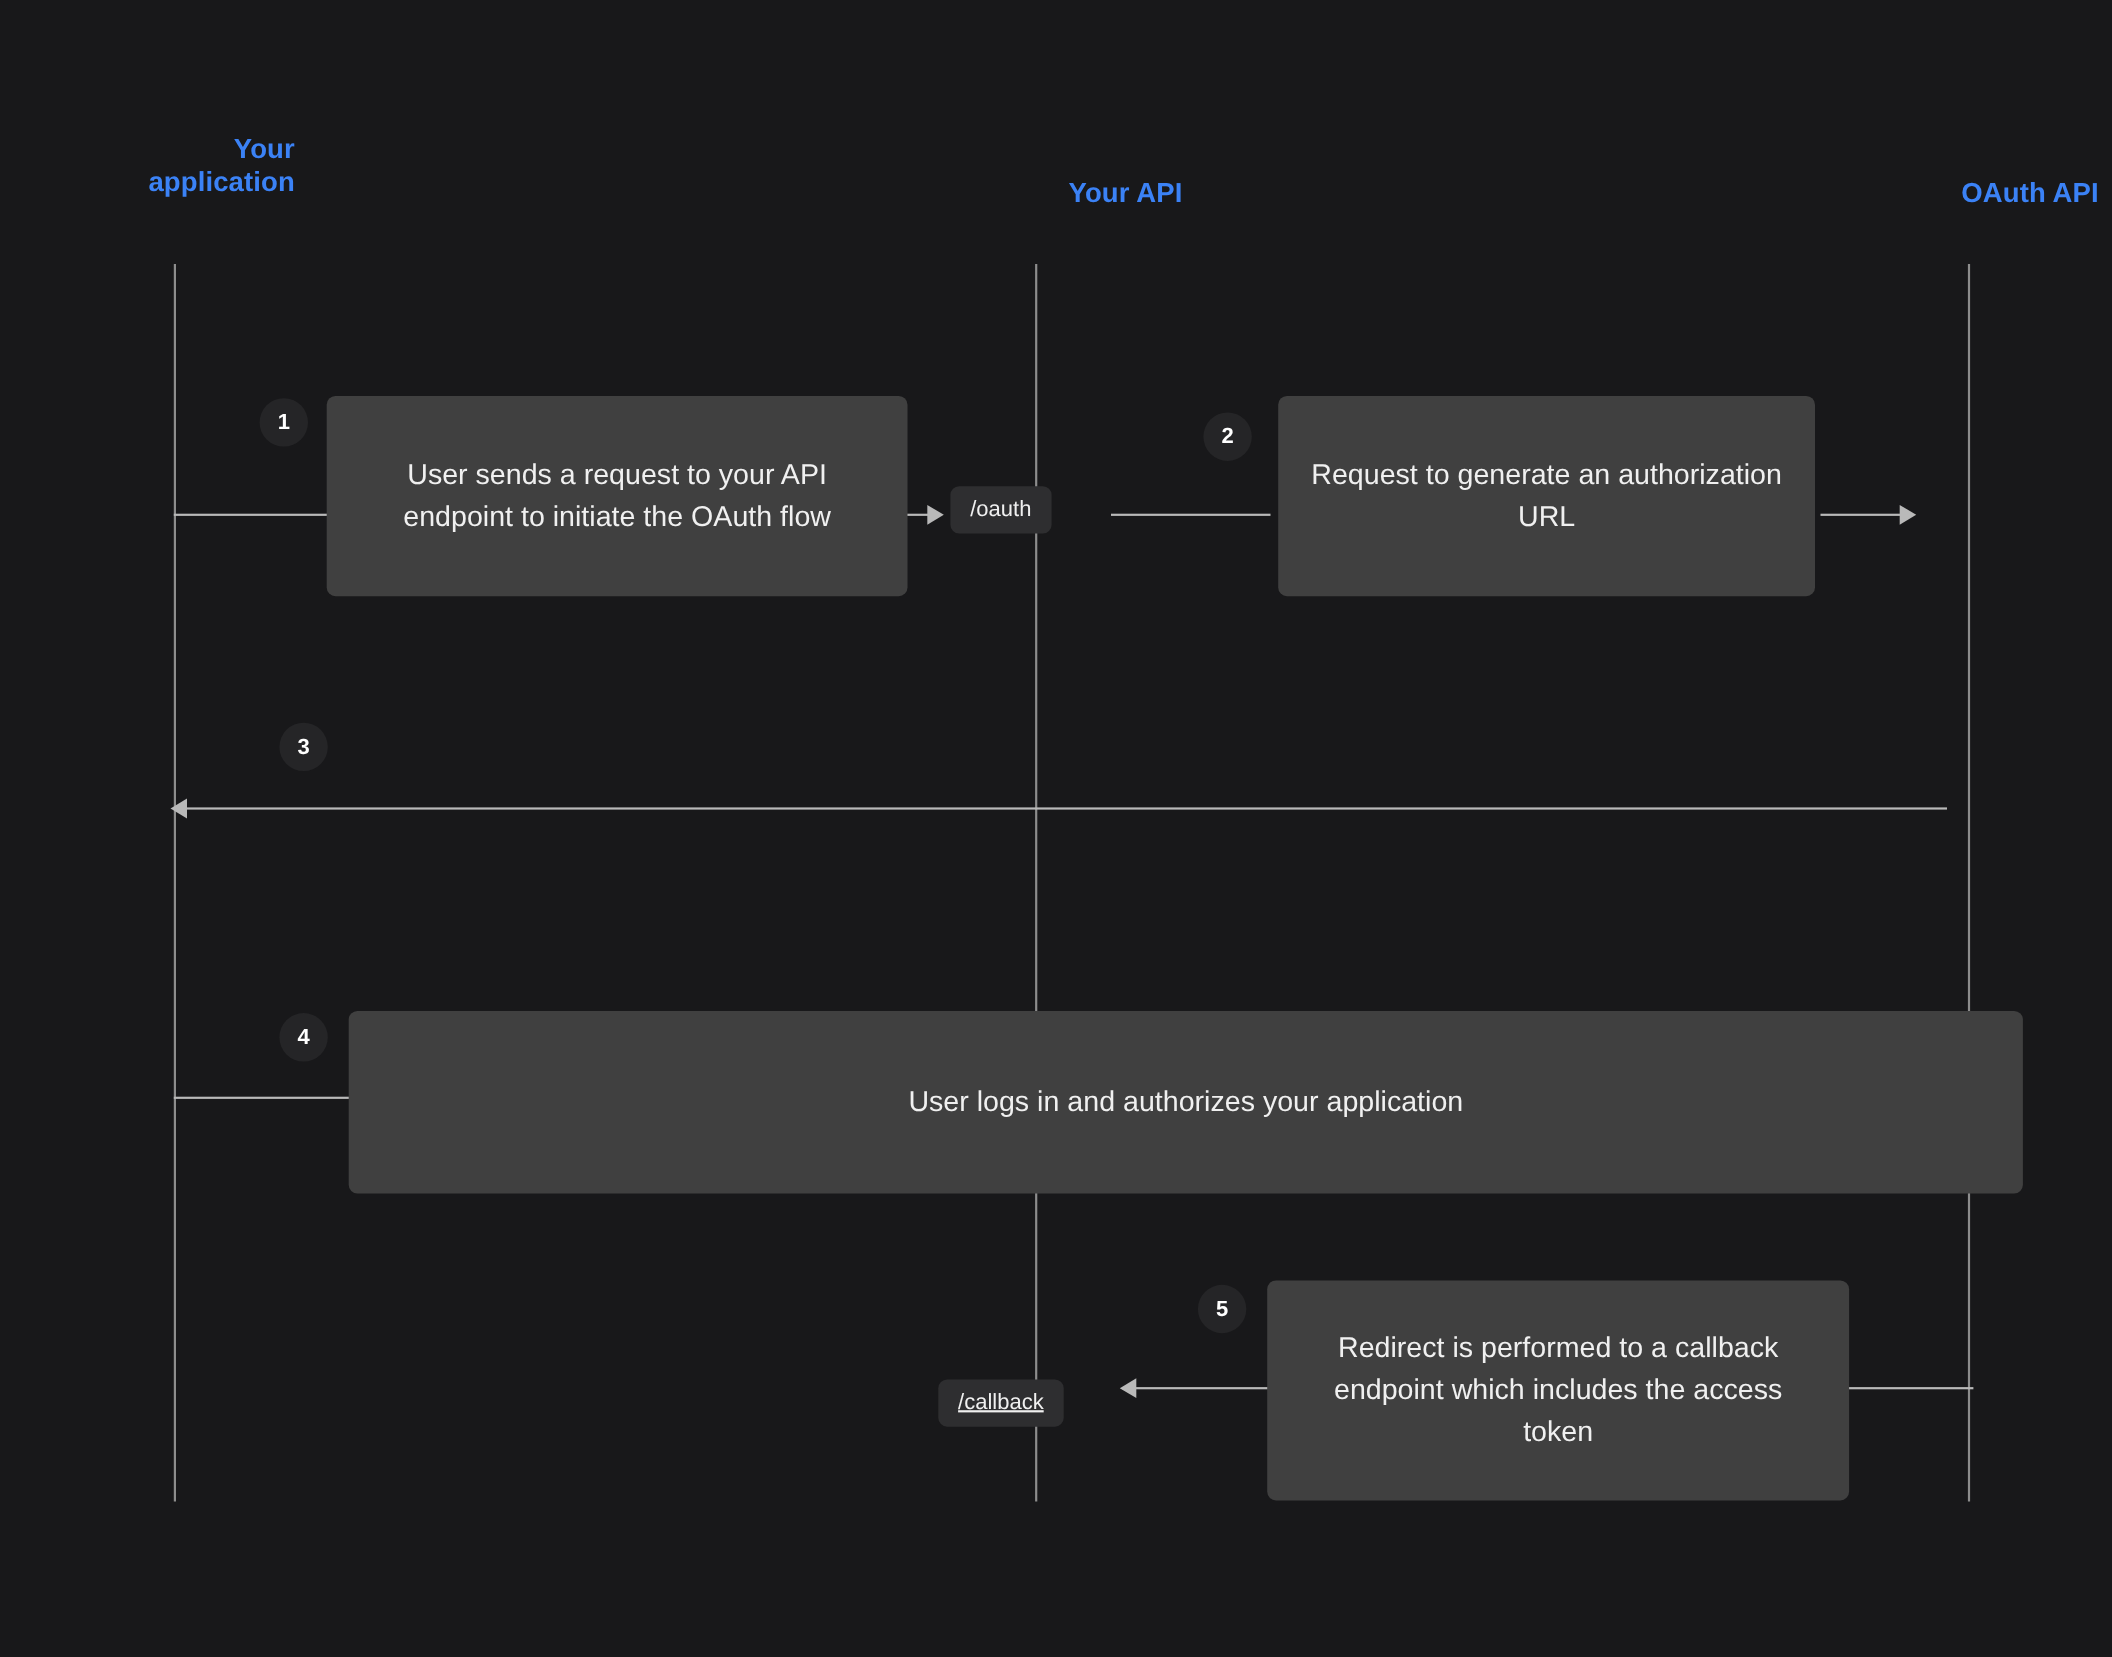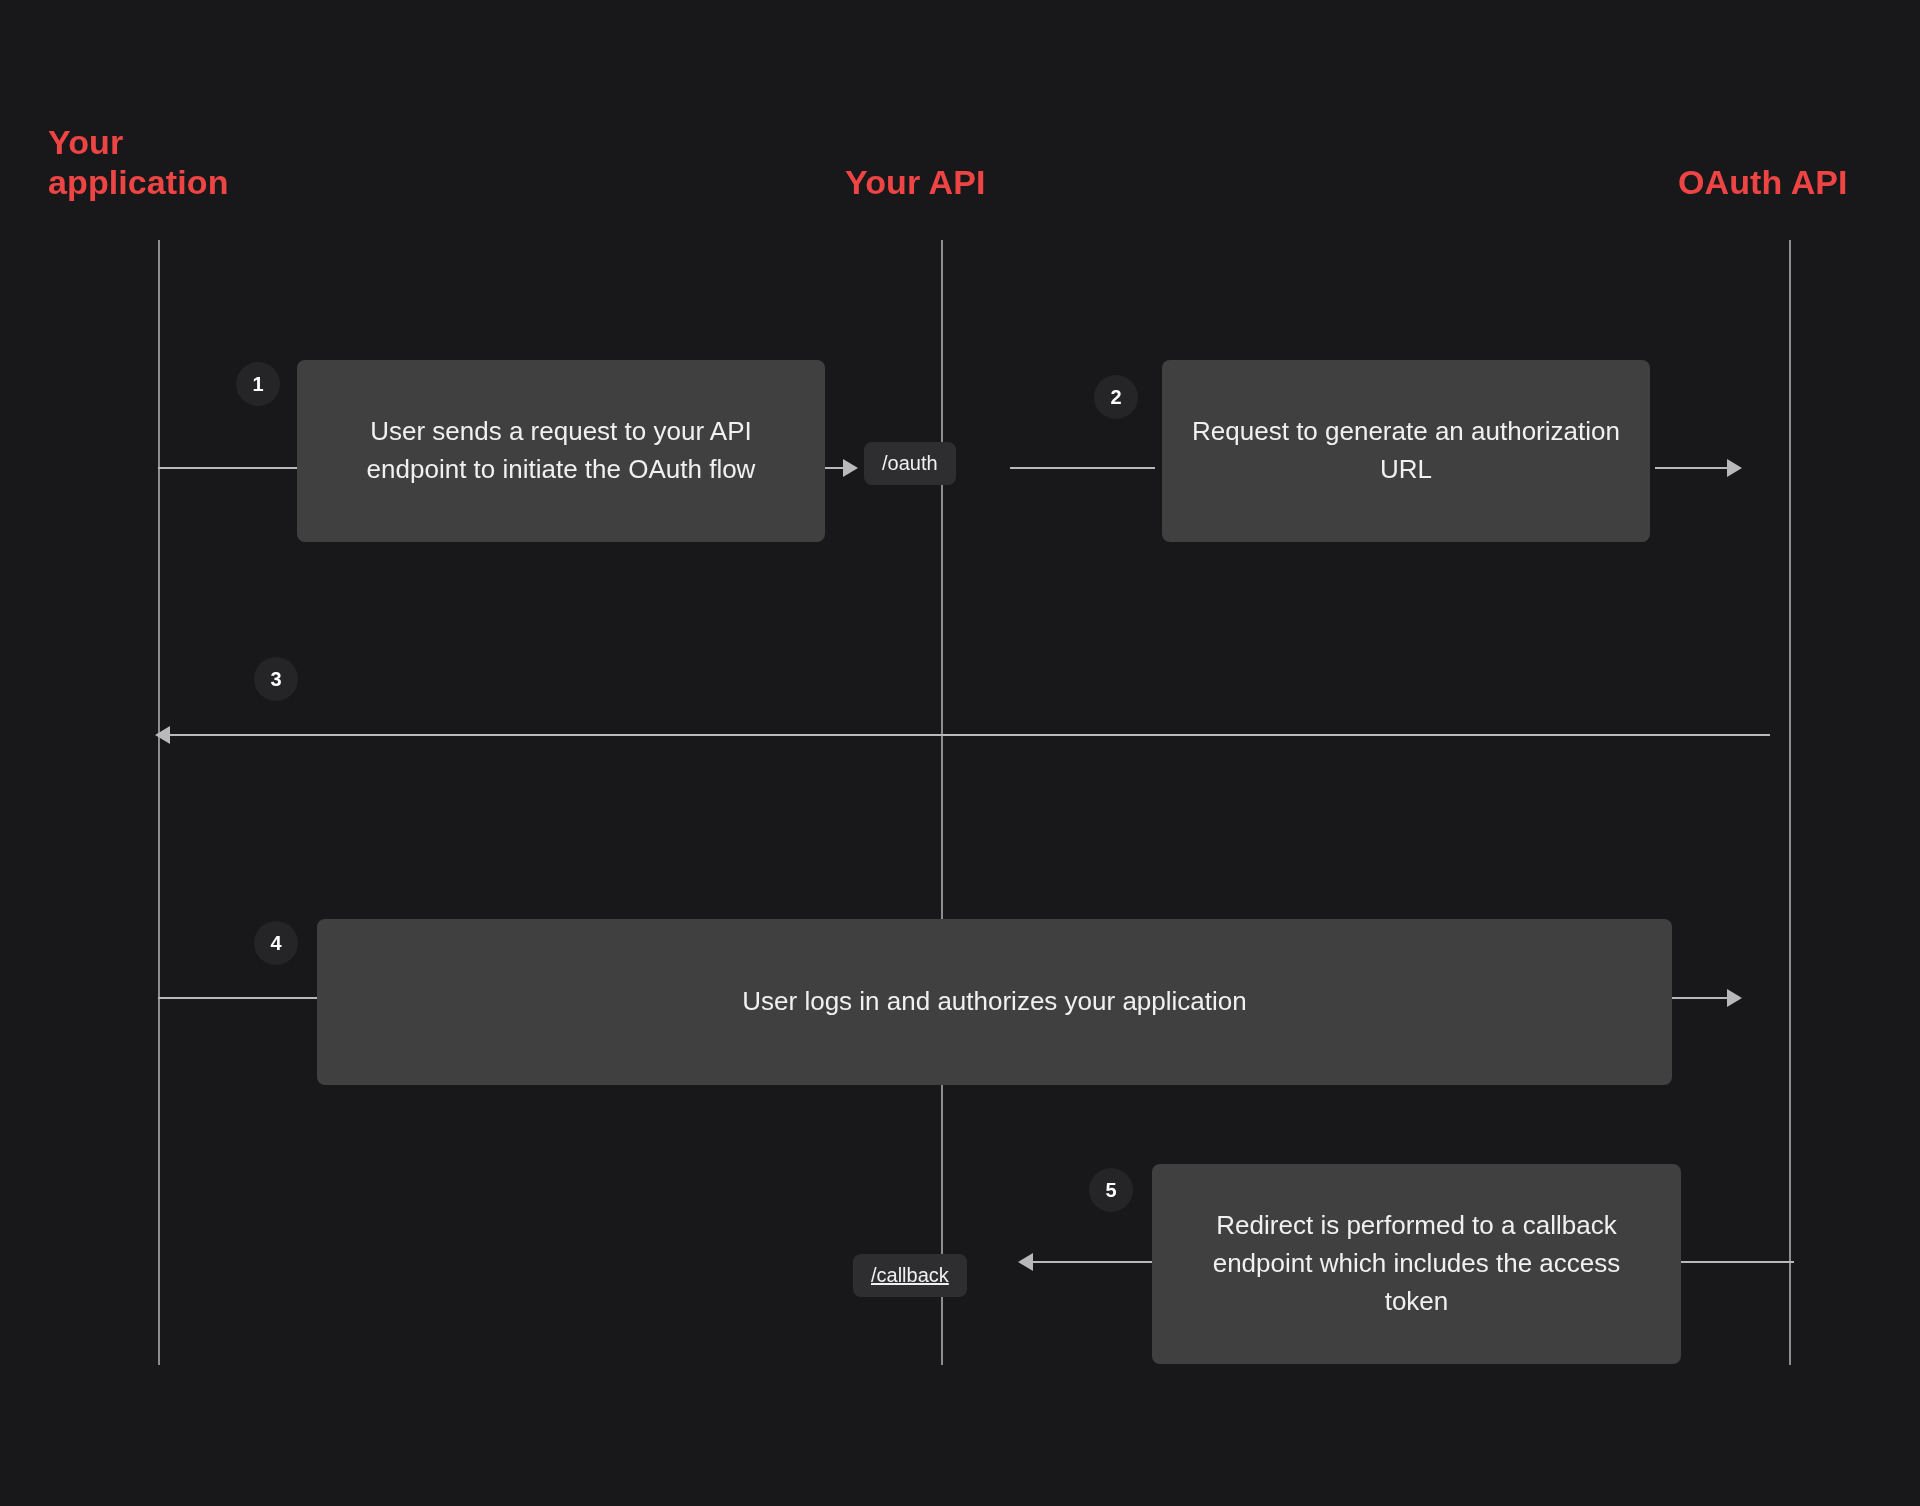--- a/index.html
+++ b/index.html
@@ -13,25 +13,25 @@
   #diagram {
     position: relative;
     width: 1920px;
     height: 1506px;
     background: #18181a;
   }
 
   
   .actor-label {
     position: absolute;
-    color: #ef4444;
-    font-size: 34px;
+    color: #3b82f6;
+    font-size: 25px;
     font-weight: 700;
     line-height: 1.18;
-    text-align: left;
+    text-align: right;
     letter-spacing: 0.1px;
     white-space: pre-line;
   }
   #actor-app   { left: 48px;  top: 122px; width: 220px; }
   #actor-api   { left: 845px; top: 162px; width: 230px; }
   #actor-neon  { left: 1678px;top: 162px; width: 230px; }
 
   
   .lifeline {
     position: absolute;
@@ -55,21 +55,21 @@
     color: #f0f0f0;
     font-size: 26px;
     line-height: 1.45;
     text-align: center;
     padding: 18px 26px;
     z-index: 3;
   }
   #box-1 { left: 297px;  top: 360px;  width: 528px; height: 182px; }
   #box-2 { left: 1162px; top: 360px;  width: 488px; height: 182px; }
   #box-3 { left: 318px;  top: 655px;  width: 1354px; height: 166px; }
-  #box-4 { left: 317px;  top: 919px;  width: 1355px; height: 166px; }
+  #box-4 { left: 317px;  top: 919px;  width: 1522px; height: 166px; }
   #box-5 { left: 1152px; top: 1164px; width: 529px; height: 200px; }
 
   
   .badge {
     position: absolute;
     width: 44px; height: 44px;
     border-radius: 50%;
     background: #252527;
     color: #ffffff;
     font-size: 20px;

